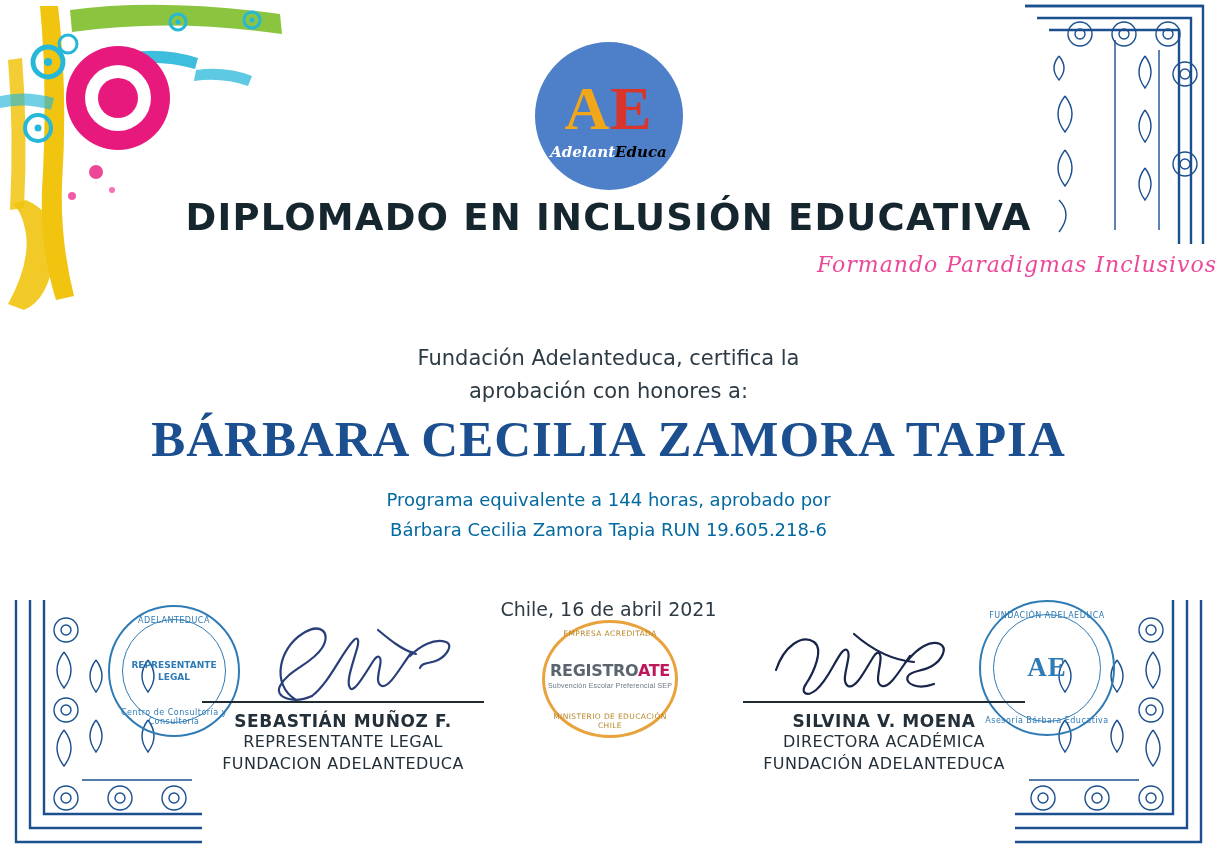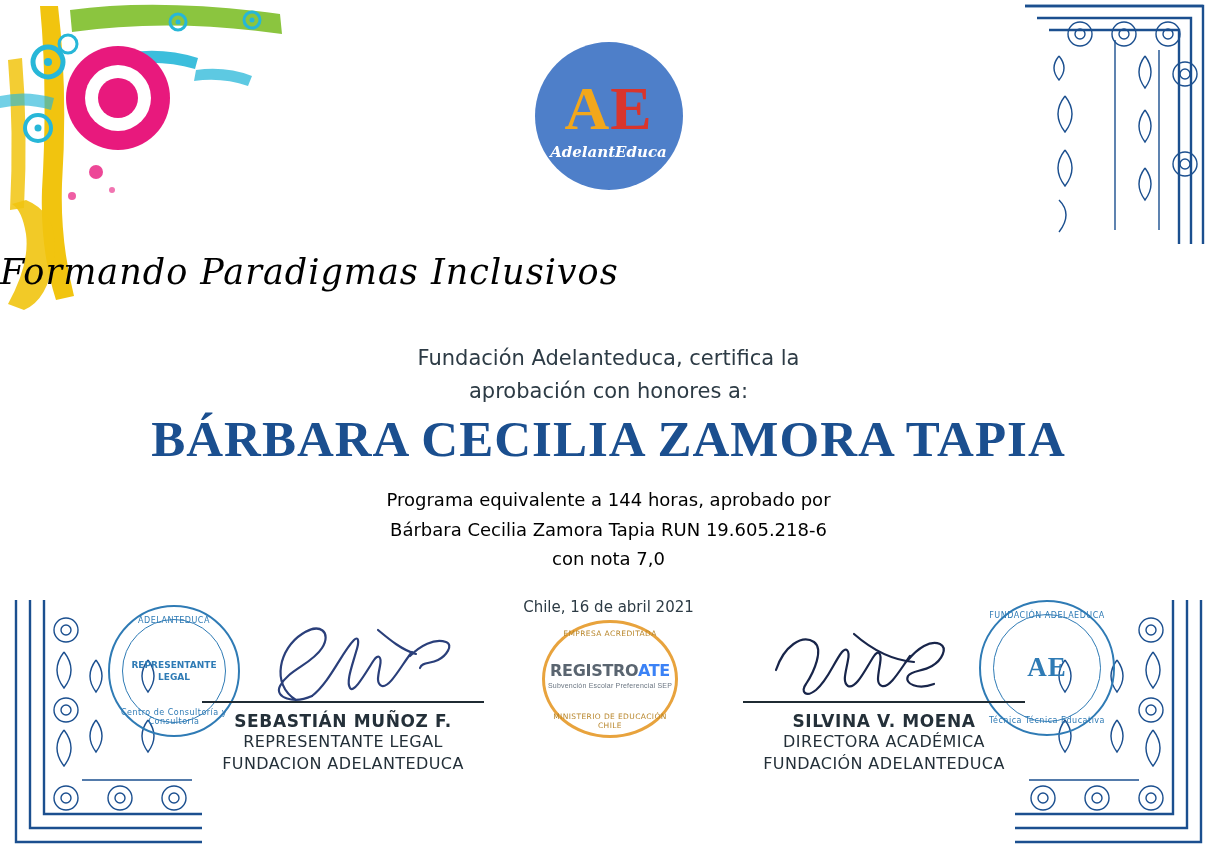--- a/index.html
+++ b/index.html
@@ -63,44 +63,44 @@
   .logo-ae .a { color: #f2a71b; }
   .logo-ae .e { color: #d9352c; }
   .logo-sub {
     margin-top: 6px;
     font-family: "DejaVu Serif", serif;
     font-style: italic;
     font-size: 15px;
     font-weight: bold;
   }
   .logo-sub .s1 { color: #ffffff; }
-  .logo-sub .s2 { color: #ffffff; }
+  .logo-sub .s2 { color: #000000; }
 
   
   .title {
     position: absolute;
     top: 196px;
     width: 100%;
     text-align: center;
     font-family: "DejaVu Sans", sans-serif;
     font-weight: bold;
     font-size: 37px;
     letter-spacing: 1.2px;
     color: #16262f;
   }
   .subtitle {
     position: absolute;
     top: 252px;
     width: 100%;
-    text-align: left;
+    text-align: right;
     font-family: "DejaVu Serif", serif;
     font-style: italic;
-    font-size: 35px;
+    font-size: 22px;
     letter-spacing: 1px;
-    color: #000000;
+    color: #ec4899;
   }
 
   .intro {
     position: absolute;
     top: 325px;
     width: 100%;
     text-align: center;
     font-family: "DejaVu Sans", sans-serif;
     font-size: 21px;
     color: #2d3b45;
@@ -120,31 +120,31 @@
     color: #1b4f8f;
   }
 
   .details {
     position: absolute;
     top: 485px;
     width: 100%;
     text-align: center;
     font-family: "DejaVu Sans", sans-serif;
     font-size: 18px;
-    color: #000000;
+    color: #0369a1;
     line-height: 1.65;
   }
 
   .place-date {
     position: absolute;
     top: 598px;
     width: 100%;
     text-align: center;
     font-family: "DejaVu Sans", sans-serif;
-    font-size: 15px;
+    font-size: 19px;
     color: #2d3b45;
   }
 
   
   .sig-block {
     position: absolute;
     text-align: center;
     font-family: "DejaVu Sans", sans-serif;
     color: #243039;
   }
@@ -255,21 +255,21 @@
     left: 0; right: 0; top: 41px;
     text-align: center;
   }
   .seal-main {
     font-family: "DejaVu Sans", sans-serif;
     font-weight: bold;
     font-size: 16px;
     color: #5a6570;
     letter-spacing: -0.3px;
   }
-  .seal-main .red { color: #3b82f6; }
+  .seal-main .red { color: #be185d; }
   .seal-sub {
     font-size: 7px;
     color: #6b7682;
     letter-spacing: 0.2px;
     margin-top: 2px;
   }
 </style>
 </head>
 <body>
 
@@ -403,51 +403,51 @@
     <div class="logo-circle">
       <div class="logo-ae">
         <span class="a">A</span><span class="e">E</span>
       </div>
       <div class="logo-sub">
         <span class="s1">Adelant</span><span class="s2">Educa</span>
       </div>
     </div>
   </div>
 
+  <div class="title">DIPLOMADO EN INCLUSIÓN EDUCATIVA</div>
   <div class="subtitle">Formando Paradigmas Inclusivos</div>
 
   <div class="intro">
     <div>Fundación Adelanteduca, certifica la</div>
     <div>aprobación con honores a:</div>
   </div>
 
   <div class="recipient">BÁRBARA CECILIA ZAMORA TAPIA</div>
 
   <div class="details">
     <div>Programa equivalente a 144 horas, aprobado por</div>
     <div>Bárbara Cecilia Zamora Tapia RUN 19.605.218-6</div>
-    <div>con nota 7,0</div>
   </div>
 
   <div class="place-date">Chile, 16 de abril 2021</div>
 
   <div class="stamp stamp-left">
     <div class="stamp-top">ADELANTEDUCA</div>
     <div class="stamp-inner">
       <div class="stamp-mid">REPRESENTANTE LEGAL</div>
     </div>
     <div class="stamp-bottom">Centro de Consultoría y Consultoría</div>
   </div>
 
   <div class="stamp stamp-right">
     <div class="stamp-top">FUNDACIÓN ADELAEDUCA</div>
     <div class="stamp-inner">
       <div class="stamp-ae">AE</div>
     </div>
-    <div class="stamp-bottom">Técnica Técnica Educativa</div>
+    <div class="stamp-bottom">Asesoría Bárbara Educativa</div>
   </div>
 
   <div class="seal-ate">
     <div class="seal-ring"></div>
     <div class="seal-text-top">EMPRESA ACREDITADA</div>
     <div class="seal-core">
       <div class="seal-main">
         <span>REGISTRO</span><span class="red">ATE</span>
       </div>
       <div class="seal-sub">Subvención Escolar Preferencial SEP</div>

